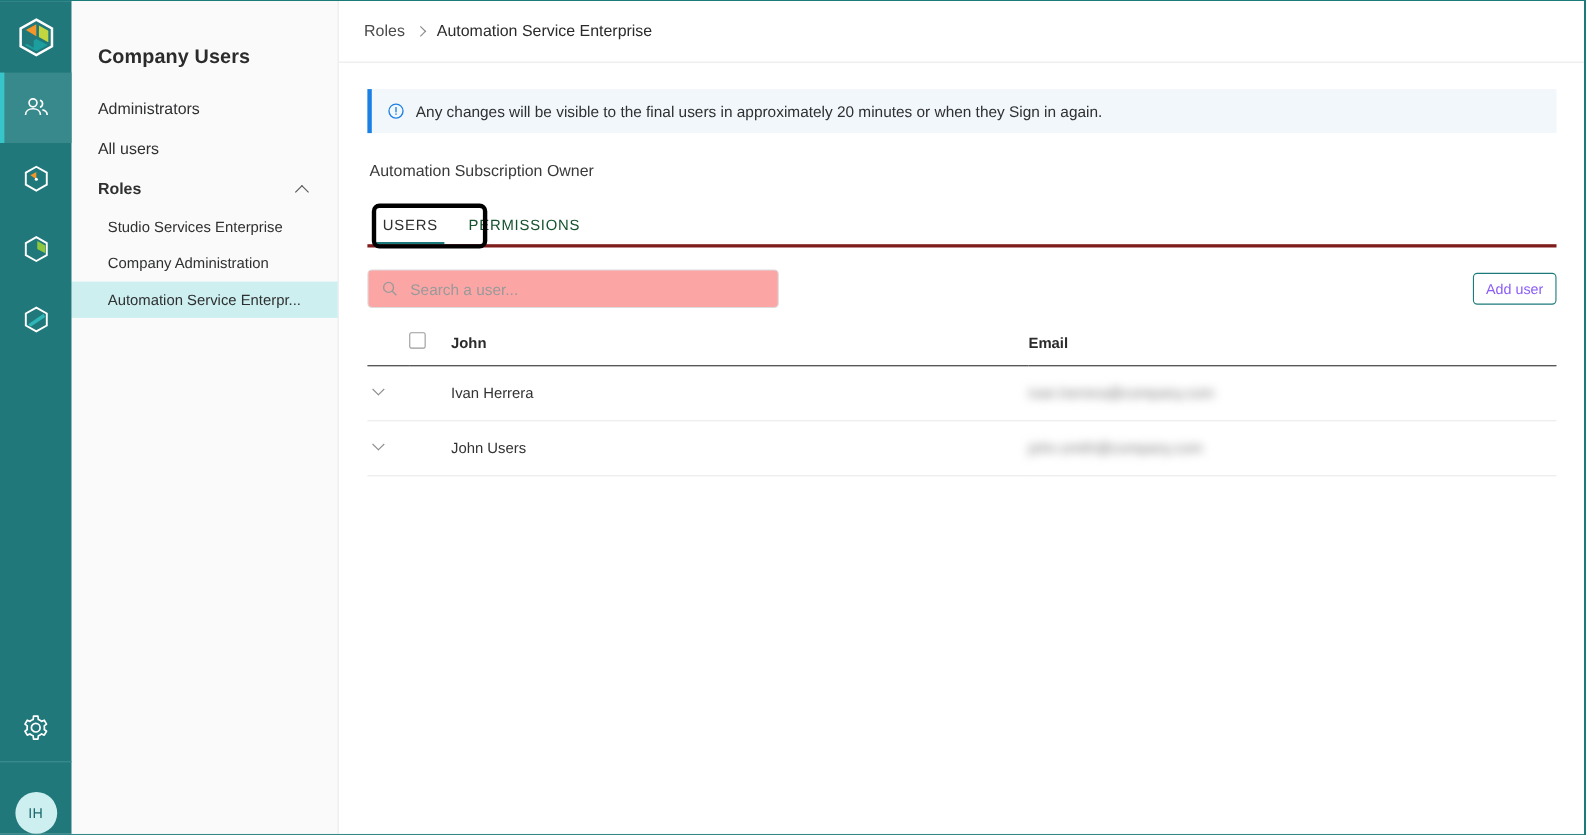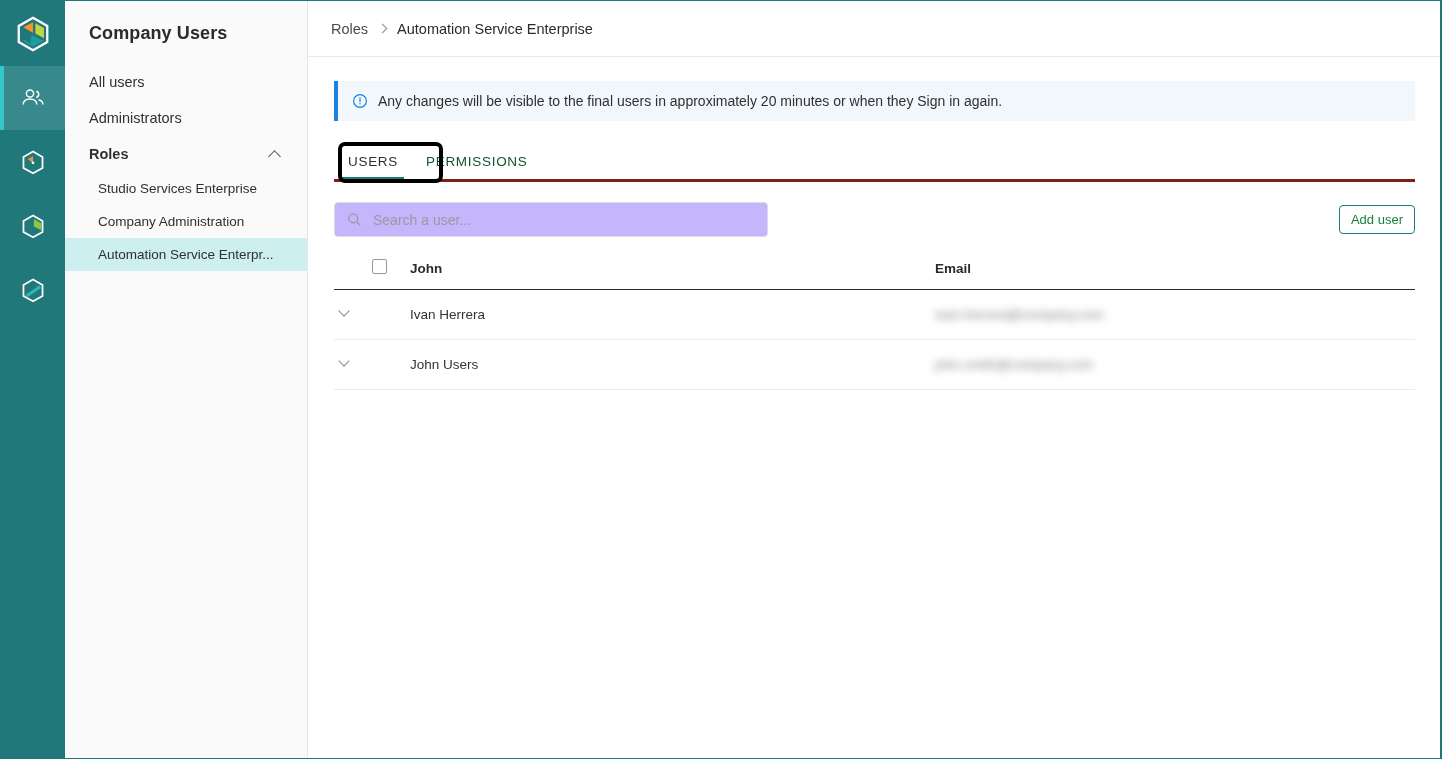--- a/index.html
+++ b/index.html
@@ -65,21 +65,21 @@
 
   
   .sidebar {
     width: 243px; min-width: 243px; height: 100%;
     background: #fafafa;
     border-right: 1px solid #e6e6e6;
     padding-top: 0;
   }
   .sidebar-title {
     font-size: 18px; color: #2b2b2b;
-    padding: 22px 0 0 24px;
+    padding: 40px 0 0 24px;
     font-weight: 600;
     letter-spacing: .1px;
   }
   .nav { margin-top: 20px; }
   .nav-item {
     padding: 10px 24px;
     font-size: 14.5px; color: #2f3031;
     cursor: pointer;
     display: flex; align-items: center; justify-content: space-between;
   }
@@ -169,36 +169,36 @@
     border-radius: 7px;
     background: transparent;
     pointer-events: none;
   }
 
   .toolbar {
     margin-top: 20px;
     display: flex; align-items: center; justify-content: space-between;
   }
   .search {
-    width: 434px; height: 35px;
+    width: 374px; height: 35px;
     border: 1px solid #dcdcdc; border-radius: 4px;
     display: flex; align-items: center;
     padding: 0 12px;
-    background: #c4b5fd;
+    background: #fca5a5;
   }
   .search input {
     border: none; outline: none;
     font-size: 14px; color: #555;
     font-family: "Liberation Sans", sans-serif;
     flex: 1; margin-left: 11px; background: transparent;
   }
   .search input::placeholder { color: #9a9a9a; }
   .btn-outline {
     border: 1px solid #1d7a7a; border-radius: 4px;
-    color: #15803d; background: #fff;
+    color: #8b5cf6; background: #fff;
     font-size: 13px;
     padding: 6px 11px;
     cursor: pointer;
     font-family: "Liberation Sans", sans-serif;
   }
 
   table.users { width: 100%; border-collapse: collapse; margin-top: 22px; }
   table.users th {
     text-align: left;
     font-size: 13.5px; color: #2b2b2b; font-weight: 600;
@@ -277,31 +277,41 @@
 
     <div class="rail-item">
       <svg width="26" height="26" viewBox="0 0 30 30">
         <polygon points="15,3 26,9.2 26,21.8 15,28 4,21.8 4,9.2" fill="none" stroke="#fff" stroke-width="2"></polygon>
         <polygon points="6.5,20.5 22.5,9.5 24.5,12.8 9,23" fill="#2fb5b5"></polygon>
       </svg>
     </div>
 
     <div class="rail-spacer"></div>
 
+    <div class="rail-bottom">
+      <div class="rail-gear">
+        <svg width="25" height="25" viewBox="0 0 24 24">
+          <path d="M12 8.2a3.8 3.8 0 1 0 0 7.6 3.8 3.8 0 0 0 0-7.6z" fill="none" stroke="#fff" stroke-width="1.5"></path>
+          <path d="M19.4 13.6a7.6 7.6 0 0 0 0-3.2l2-1.5-2-3.4-2.3 1a7.6 7.6 0 0 0-2.8-1.6L13.9 2h-3.8l-.4 2.9a7.6 7.6 0 0 0-2.8 1.6l-2.3-1-2 3.4 2 1.5a7.6 7.6 0 0 0 0 3.2l-2 1.5 2 3.4 2.3-1a7.6 7.6 0 0 0 2.8 1.6l.4 2.9h3.8l.4-2.9a7.6 7.6 0 0 0 2.8-1.6l2.3 1 2-3.4z" fill="none" stroke="#fff" stroke-width="1.5" stroke-linejoin="round"></path>
+        </svg>
+      </div>
+      <div class="rail-div"></div>
+      <div class="avatar">IH</div>
+    </div>
   </div>
 
   <div class="sidebar">
     <div class="sidebar-title">Company Users</div>
 
     <div class="nav">
       <div class="nav-item">
+        <span>Administrators</span>
+      </div>
+      <div class="nav-item">
         <span>All users</span>
-      </div>
-      <div class="nav-item">
-        <span>Administrators</span>
       </div>
       <div class="nav-item group">
         <span>Roles</span>
         <span class="chev-up"></span>
       </div>
       <div class="nav-sub">Studio Services Enterprise</div>
       <div class="nav-sub">Company Administration</div>
       <div class="nav-sub active">Automation Service Enterpr...</div>
     </div>
   </div>
@@ -318,20 +328,21 @@
 
       <div class="banner">
         <svg width="16" height="16" viewBox="0 0 20 20">
           <circle cx="10" cy="10" r="8" fill="none" stroke="#1b7fe3" stroke-width="1.5"></circle>
           <rect x="9.25" y="5.4" width="1.5" height="6" fill="#1b7fe3"></rect>
           <rect x="9.25" y="12.6" width="1.5" height="1.6" fill="#1b7fe3"></rect>
         </svg>
         <span class="banner-text">Any changes will be visible to the final users in approximately 20 minutes or when they Sign in again.</span>
       </div>
 
+      <div class="subtitle">Automation Subscription Owner</div>
 
       <div class="tabs">
         <div class="tab active">USERS</div>
         <div class="tab">PERMISSIONS</div>
         <div class="focus-ring"></div>
       </div>
 
       <div class="toolbar">
         <div class="search">
           <svg width="15" height="15" viewBox="0 0 18 18">

